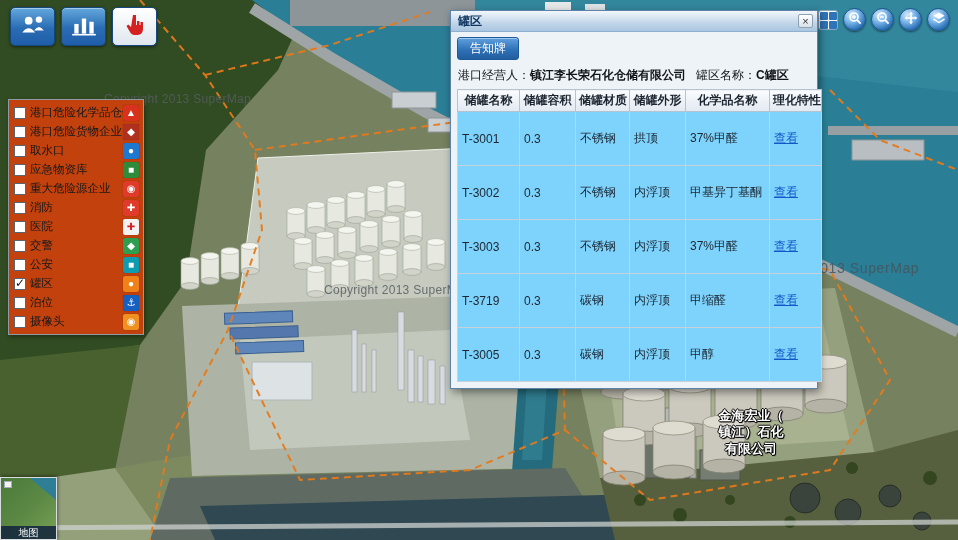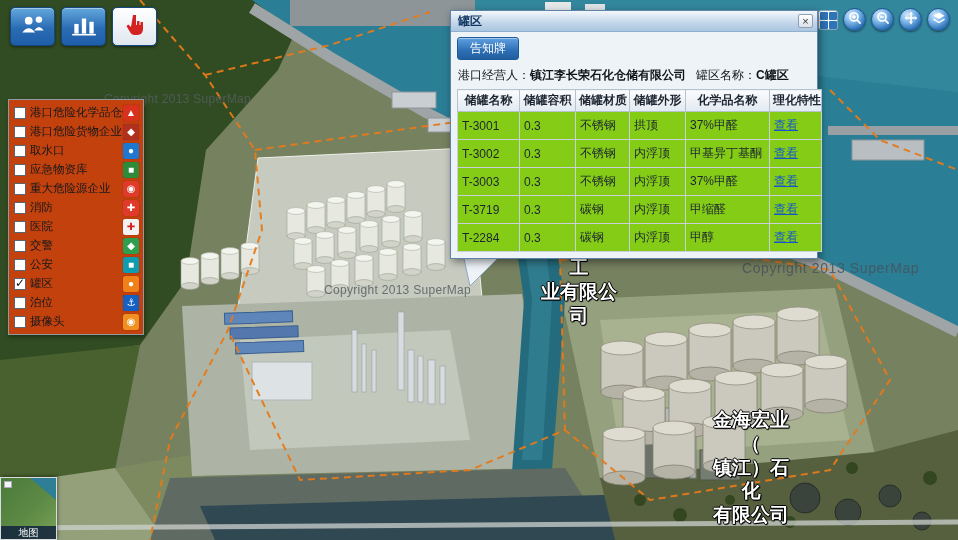--- a/index.html
+++ b/index.html
@@ -5,21 +5,21 @@
   * { box-sizing: border-box; margin: 0; padding: 0; }
   html,body { width: 958px; height: 540px; overflow: hidden; }
   body { position: relative; font-family: "Liberation Sans","DejaVu Sans",sans-serif; background:#76815f; }
 
   
   #map { position:absolute; inset:0; z-index:0; }
 
   .watermark { position:absolute; z-index:2; color:#565e60; opacity:.85; font-size:12px; letter-spacing:.3px; white-space:nowrap; }
   .wm-large { font-size:14px; color:#47545c; letter-spacing:.6px; }
 
-  .map-company-label { position:absolute; z-index:3; color:#fff; font-weight:bold; font-size:19px; line-height:1.25;
+  .map-company-label { position:absolute; z-index:3; color:#fff; font-weight:bold; font-size:13px; line-height:1.25;
      text-align:center; white-space:pre-line;
      text-shadow:-1px 0 #000,1px 0 #000,0 -1px #000,0 1px #000,1px 1px 1px #000; }
   #company-label-1 { left:536px; top:185px; width:86px; }
   #company-label-2 { left:706px; top:408px; width:90px; }
 
   
   #toolbar { position:absolute; left:10px; top:7px; z-index:15; display:flex; gap:6px; }
   .tb-btn { width:45px; height:39px; border:1px solid #14487e; border-radius:5px;
      background:linear-gradient(#64a8dd,#2a6cb4 55%,#1f5 da8); background:linear-gradient(#64a8dd,#2a6cb4 55%,#1f5da8);
      box-shadow:0 1px 3px rgba(0,0,0,.5), inset 0 1px 0 rgba(255,255,255,.4);
@@ -55,24 +55,24 @@
   .dlg-title { flex:1; font-size:12px; font-weight:bold; color:#0d335e; }
   .dlg-close { width:15px; height:14px; border:1px solid #90a0b0; border-radius:2px; background:linear-gradient(#fff,#d8e0e8);
      font-size:11px; line-height:12px; text-align:center; color:#333; cursor:pointer; }
   .dlg-body { padding:5px 6px 6px 6px; }
   .notify-btn { display:inline-block; padding:2px 12px; margin-bottom:5px; font-size:12px; color:#fff;
      background:linear-gradient(#5fa0e0,#2d6fb5 60%,#235e9e); border:1px solid #1d5a9a; border-radius:3px;
      box-shadow:inset 0 1px 0 rgba(255,255,255,.45); cursor:pointer; }
   .info-line { font-size:12px; margin:2px 0 5px 1px; color:#101418; }
   .info-line .lbl { font-weight:normal;text-align:right; }
   .info-line .val { font-weight:bold; margin-right:10px; }
-  #tank-table { width:100%; border-collapse:collapse; table-layout:fixed; background:#84cc16; font-size:12px; }
+  #tank-table { width:100%; border-collapse:collapse; table-layout:fixed; background:#7dd3fc; font-size:12px; }
   #tank-table th { background:linear-gradient(#fafcfe,#e2e9f1); border:1px solid #b6c2ce; padding:2px 3px;
      font-weight:bold; color:#1c2530; text-align:center; white-space:nowrap; overflow:hidden; }
-  #tank-table td { border:1px solid #c8d1db; padding:5px 4px; color:#1c2530; white-space:nowrap; overflow:hidden; }
+  #tank-table td { border:1px solid #c8d1db; padding:18px 4px; color:#1c2530; white-space:nowrap; overflow:hidden; }
   .view-link { color:#1457c8; text-decoration:underline; cursor:pointer; }
   td.action-cell { text-align:left; }
 
   #dialog-pointer { position:absolute; left:448px; top:250px; z-index:19; }
 
   
   #minimap { position:absolute; left:0; bottom:0; width:57px; height:63px; z-index:15;
      border:1px solid #d8dde0; background:linear-gradient(135deg,#4a7a3a 0%,#5d8a45 55%,#7ba257 100%);
      overflow:hidden; cursor:pointer; box-shadow:1px -1px 3px rgba(0,0,0,.4); }
   #minimap .mm-water { position:absolute; right:0; top:0; width:26px; height:22px; background:#2e7e95;
@@ -474,21 +474,21 @@
           <tr>
             <td>T-3719</td>
             <td>0.3</td>
             <td>碳钢</td>
             <td>内浮顶</td>
             <td>甲缩醛</td>
             <td class="action-cell"><a class="view-link">查看</a></td>
           </tr>
 
           <tr>
-            <td>T-2284</td>
+            <td>T-3005</td>
             <td>0.3</td>
             <td>碳钢</td>
             <td>内浮顶</td>
             <td>甲醇</td>
             <td class="action-cell"><a class="view-link">查看</a></td>
           </tr>
 
 
 
 

